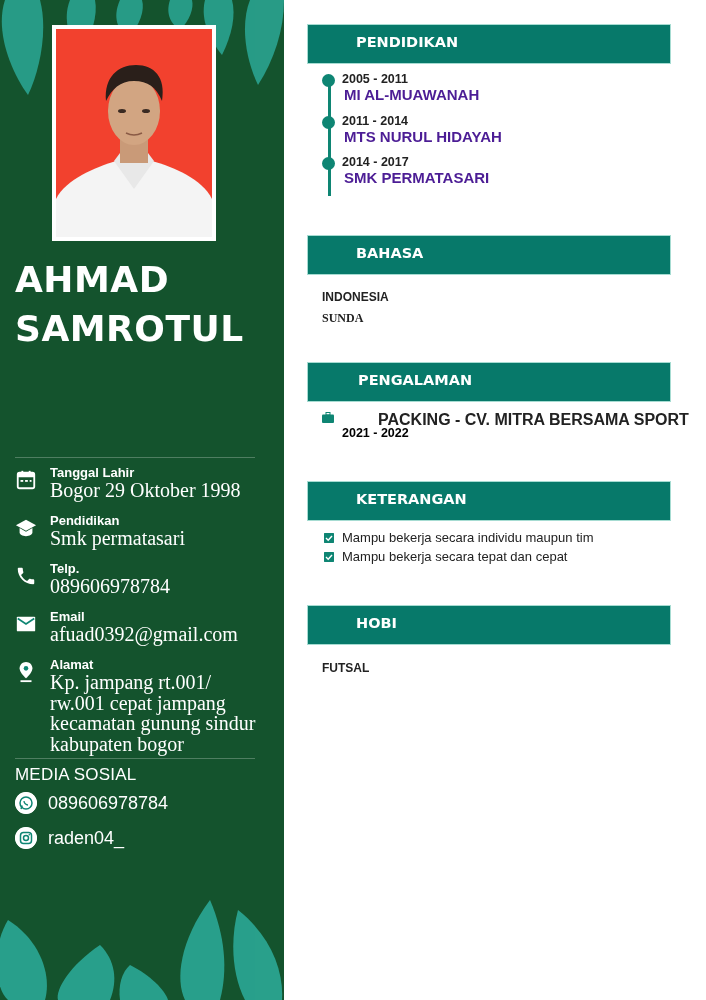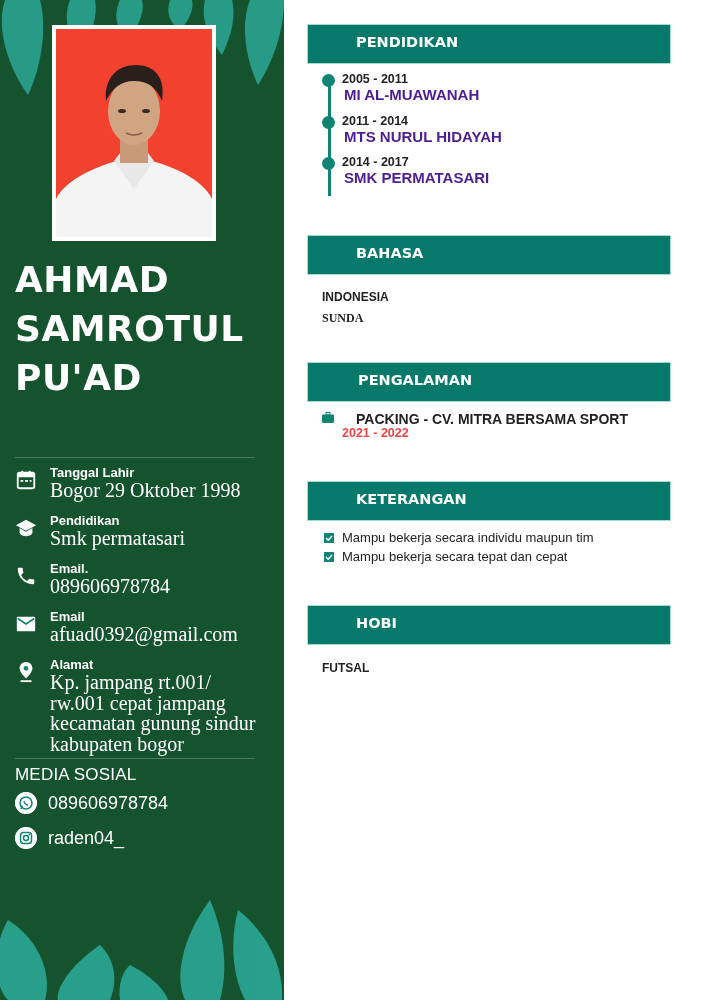--- a/index.html
+++ b/index.html
@@ -63,22 +63,22 @@
 
     .timeline-line { position: absolute; left: 328px; top: 78px; width: 3px; height: 118px; background: #0e8573; }
     .tl-item { position: absolute; left: 322px; width: 330px; }
     .tl-dot { position: absolute; left: 0; top: 2px; width: 13px; height: 13px; border-radius: 50%; background: #0e8573; }
     .tl-year { position: absolute; left: 20px; top: 0; font-weight: bold; font-size: 12.5px; color: #222; white-space: nowrap; }
     .tl-school { position: absolute; left: 22px; top: 14px; font-weight: bold; font-size: 15px; color: #4c1d95; white-space: nowrap; }
 
     .plain { position: absolute; left: 322px; font-weight: bold; font-size: 12px; color: #222; white-space: nowrap; }
 
     .exp-icon { position: absolute; left: 322px; top: 412px; width: 12px; height: 11px; }
-    .exp-title { position: absolute; left: 328px; top: 411px; font-weight: bold; font-size: 14px; color: #222; white-space: nowrap; padding-left: 28px; }
-    .exp-years { position: absolute; left: 342px; top: 426px; font-weight: bold; font-size: 12.5px; color: #ef4444; white-space: nowrap; }
+    .exp-title { position: absolute; left: 350px; top: 411px; font-weight: bold; font-size: 16px; color: #222; white-space: nowrap; padding-left: 28px; }
+    .exp-years { position: absolute; left: 342px; top: 426px; font-weight: bold; font-size: 12.5px; color: #000000; white-space: nowrap; }
 
     .check-item { position: absolute; left: 322px; width: 340px; height: 16px; }
     .check-box {
       position: absolute; left: 2px; top: 3px; width: 10px; height: 10px; background: #0e8573; border-radius: 1px;
     }
     .check-text { position: absolute; left: 20px; top: 0; font-size: 13px; color: #222; white-space: nowrap; }
   </style>
 </head>
 <body>
 
@@ -121,21 +121,20 @@
         <ellipse cx="66" cy="82" rx="4" ry="2" fill="#3a2a22"></ellipse>
         <ellipse cx="90" cy="82" rx="4" ry="2" fill="#3a2a22"></ellipse>
         <path d="M70,104 Q78,108 86,104" stroke="#8a5a45" stroke-width="1.5" fill="none"></path>
       </svg>
     </div>
   </div>
 
   <div class="name">
     <div>AHMAD</div>
     <div>SAMROTUL</div>
-    <div>PU'AD</div>
   </div>
 
   <div class="divider" style="top:457px;"></div>
 
   <div class="info-item" style="top:465px;height:40px;">
     <svg class="info-icon" viewBox="0 0 24 24">
       <rect x="3" y="4" width="18" height="17" rx="2" fill="none" stroke="#fff" stroke-width="2"></rect>
       <rect x="3" y="4" width="18" height="5" fill="#fff"></rect>
       <rect x="7" y="2" width="2" height="4" fill="#fff"></rect>
       <rect x="15" y="2" width="2" height="4" fill="#fff"></rect>
@@ -153,21 +152,21 @@
       <path d="M5,12 L5,17 C5,19 8,21 12,21 C16,21 19,19 19,17 L19,12 L12,16 Z" fill="#fff"></path>
     </svg>
     <div class="info-label">Pendidikan</div>
     <div class="info-value">Smk permatasari</div>
   </div>
 
   <div class="info-item" style="top:561px;height:40px;">
     <svg class="info-icon" viewBox="0 0 24 24">
       <path d="M6.6,10.8 C8,13.6 10.4,16 13.2,17.4 L15.4,15.2 C15.7,14.9 16.1,14.8 16.4,15 C17.5,15.4 18.7,15.6 20,15.6 C20.6,15.6 21,16 21,16.6 L21,20 C21,20.6 20.6,21 20,21 C10.6,21 3,13.4 3,4 C3,3.4 3.4,3 4,3 L7.5,3 C8.1,3 8.5,3.4 8.5,4 C8.5,5.3 8.7,6.5 9.1,7.6 C9.2,7.9 9.1,8.3 8.9,8.6 Z" fill="#fff"></path>
     </svg>
-    <div class="info-label">Email.</div>
+    <div class="info-label">Telp.</div>
     <div class="info-value">089606978784</div>
   </div>
 
   <div class="info-item" style="top:609px;height:40px;">
     <svg class="info-icon" viewBox="0 0 24 24">
       <rect x="2" y="4" width="20" height="16" rx="1" fill="#fff"></rect>
       <path d="M3,6 L12,12 L21,6" fill="none" stroke="#0e8573" stroke-width="1.8"></path>
     </svg>
     <div class="info-label">Email</div>
     <div class="info-value">afuad0392@gmail.com</div>

